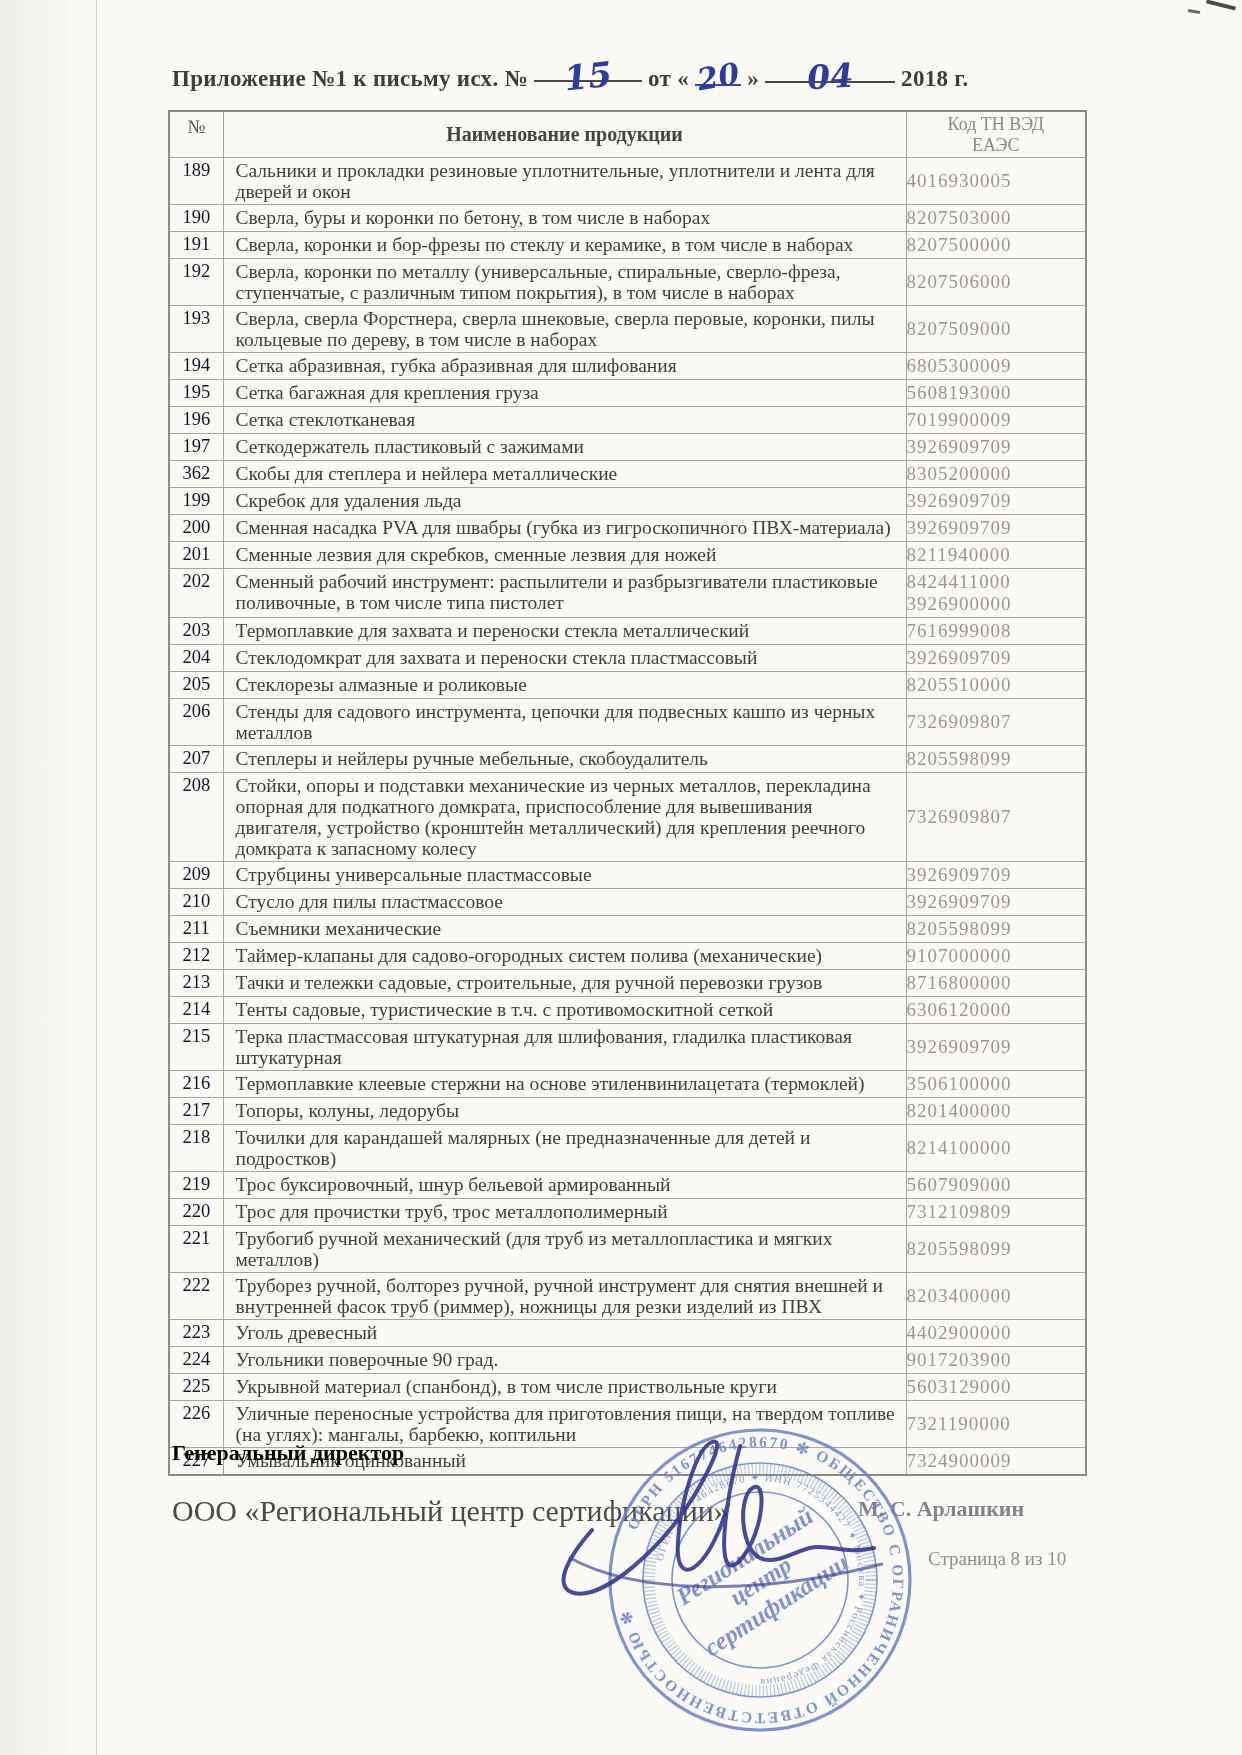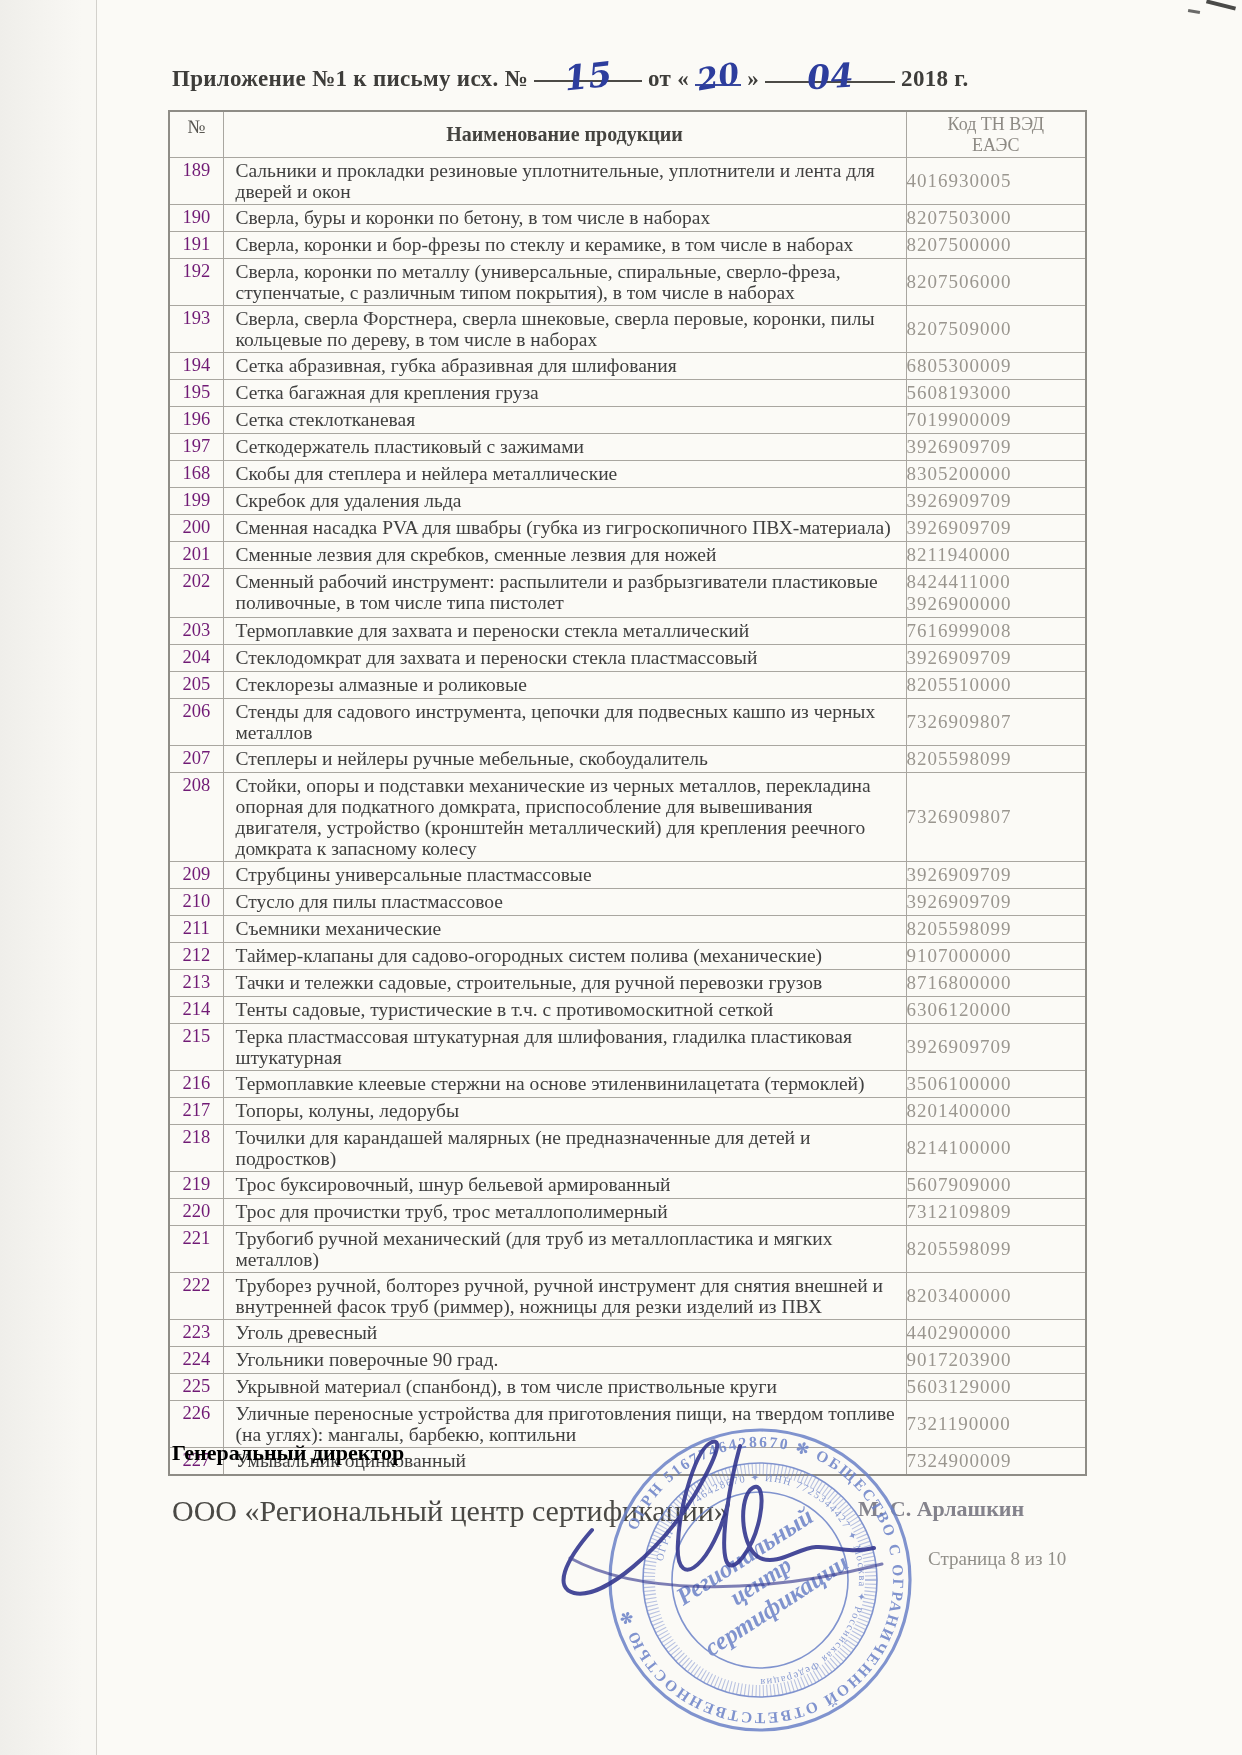--- a/index.html
+++ b/index.html
@@ -31,21 +31,21 @@
   table.products{
     position:absolute;left:168px;top:110px;width:917px;
     border-collapse:collapse;table-layout:fixed;
     border:2px solid #8e8c86;
   }
   table.products th,table.products td{border:1px solid #a9a6a0;}
   thead th{height:40px;vertical-align:middle;}
   th.h-num{font-size:19px;font-weight:normal;color:#5a5853;vertical-align:top;padding-top:4px;}
   th.h-name{font-size:20px;font-weight:bold;color:#454440;}
   th.h-code{font-size:18px;font-weight:normal;color:#8d8a84;line-height:21px;padding:0 26px;}
-  td.c-num{font-size:18.5px;color:#701a75;text-align:center;vertical-align:top;padding:2px 0;}
+  td.c-num{font-size:18.5px;color:#0f172a;text-align:center;vertical-align:top;padding:2px 0;}
   td.c-name{font-size:19.5px;color:#404040;line-height:21px;vertical-align:top;padding:2px 10px 2px 12px;}
   td.c-code{font-size:19px;color:#9a968f;vertical-align:middle;
     letter-spacing:1px;white-space:pre-line;line-height:22px;padding:2px 0;}
 
   
   .director-label{position:absolute;left:172px;top:1440px;font-size:22px;font-weight:bold;color:#000000;}
   .company-label{position:absolute;left:172px;top:1494px;font-size:30px;font-weight:normal;color:#4a4945;}
   .signer-name{position:absolute;left:858px;top:1496px;font-size:22px;font-weight:bold;color:#84838c;}
   .page-label{position:absolute;left:928px;top:1548px;font-size:19px;color:#908e88;}
 
@@ -125,21 +125,21 @@
           <td class="c-num">196</td>
           <td class="c-name">Сетка стеклотканевая</td>
           <td class="c-code">7019900009</td>
         </tr>
         <tr>
           <td class="c-num">197</td>
           <td class="c-name">Сеткодержатель пластиковый с зажимами</td>
           <td class="c-code">3926909709</td>
         </tr>
         <tr>
-          <td class="c-num">168</td>
+          <td class="c-num">362</td>
           <td class="c-name">Скобы для степлера и нейлера металлические</td>
           <td class="c-code">8305200000</td>
         </tr>
         <tr>
           <td class="c-num">199</td>
           <td class="c-name">Скребок для удаления льда</td>
           <td class="c-code">3926909709</td>
         </tr>
         <tr>
           <td class="c-num">200</td>

